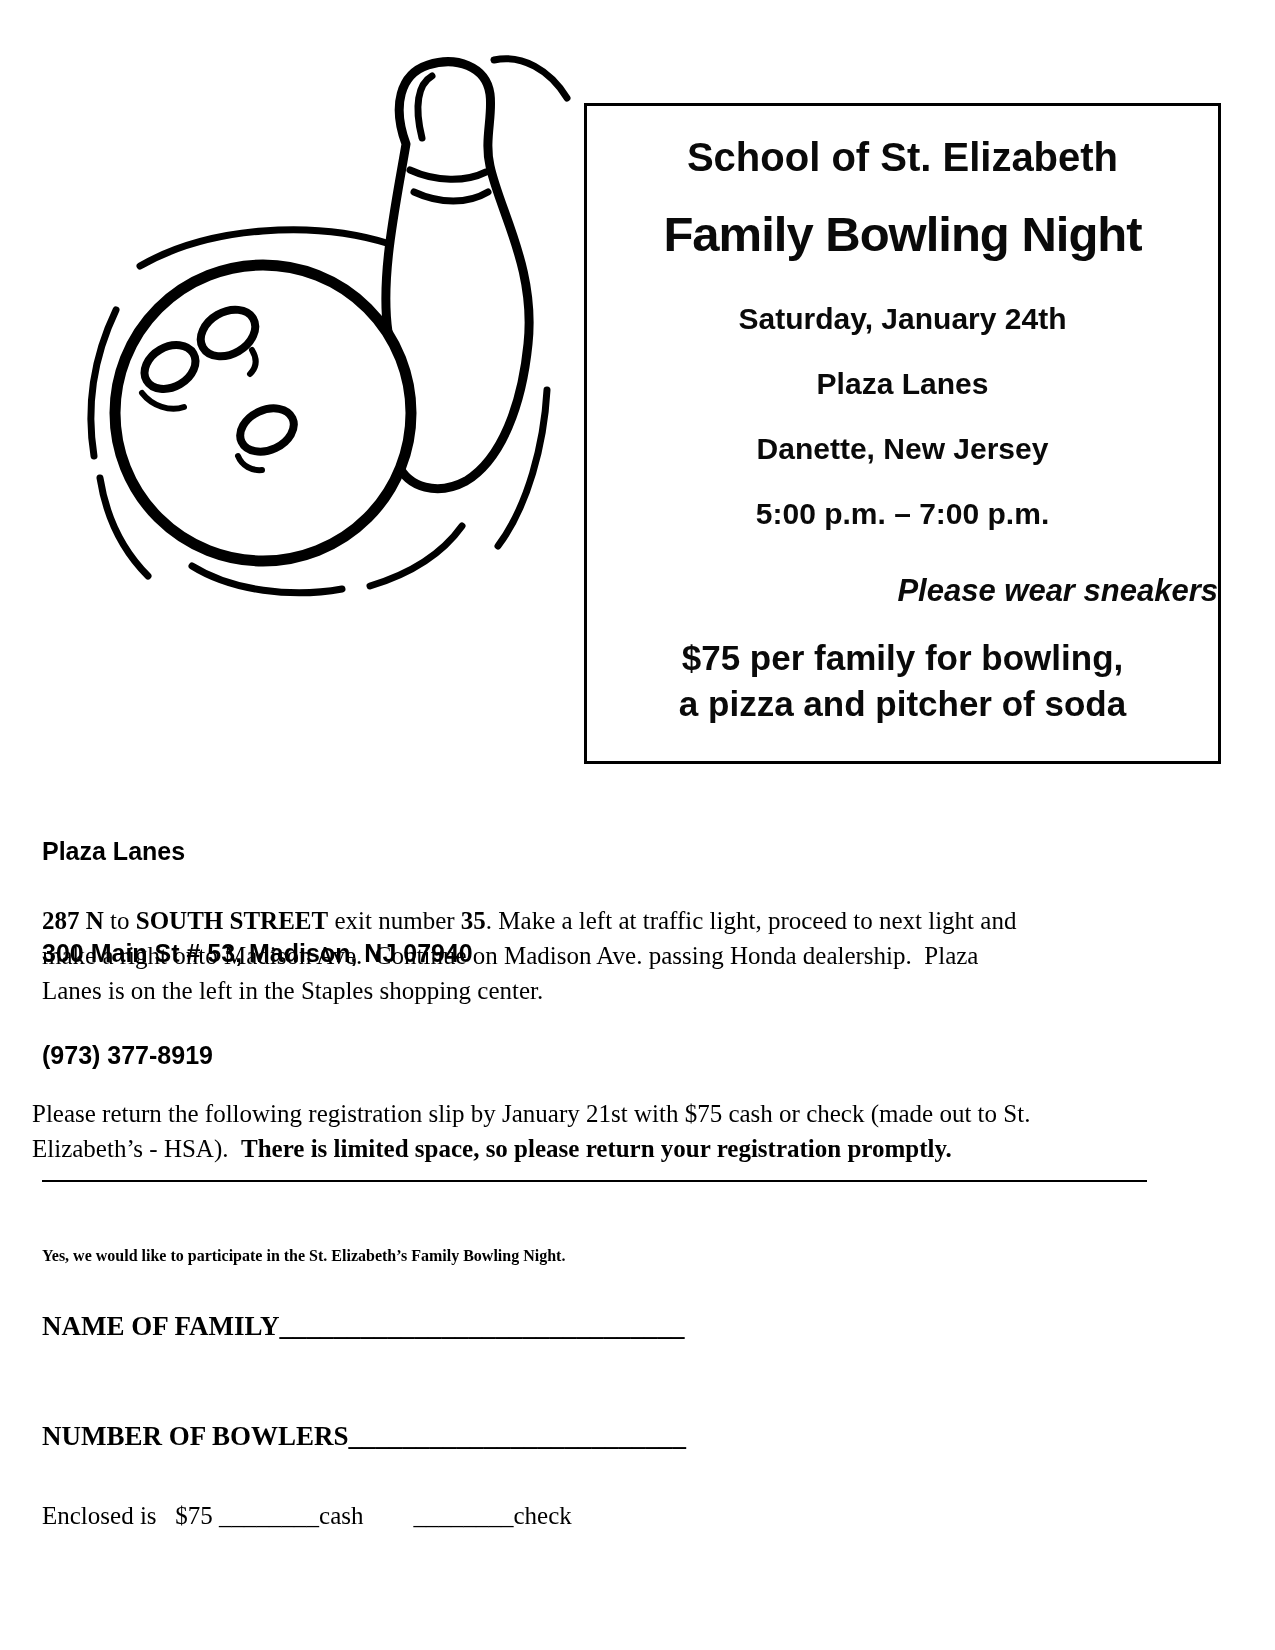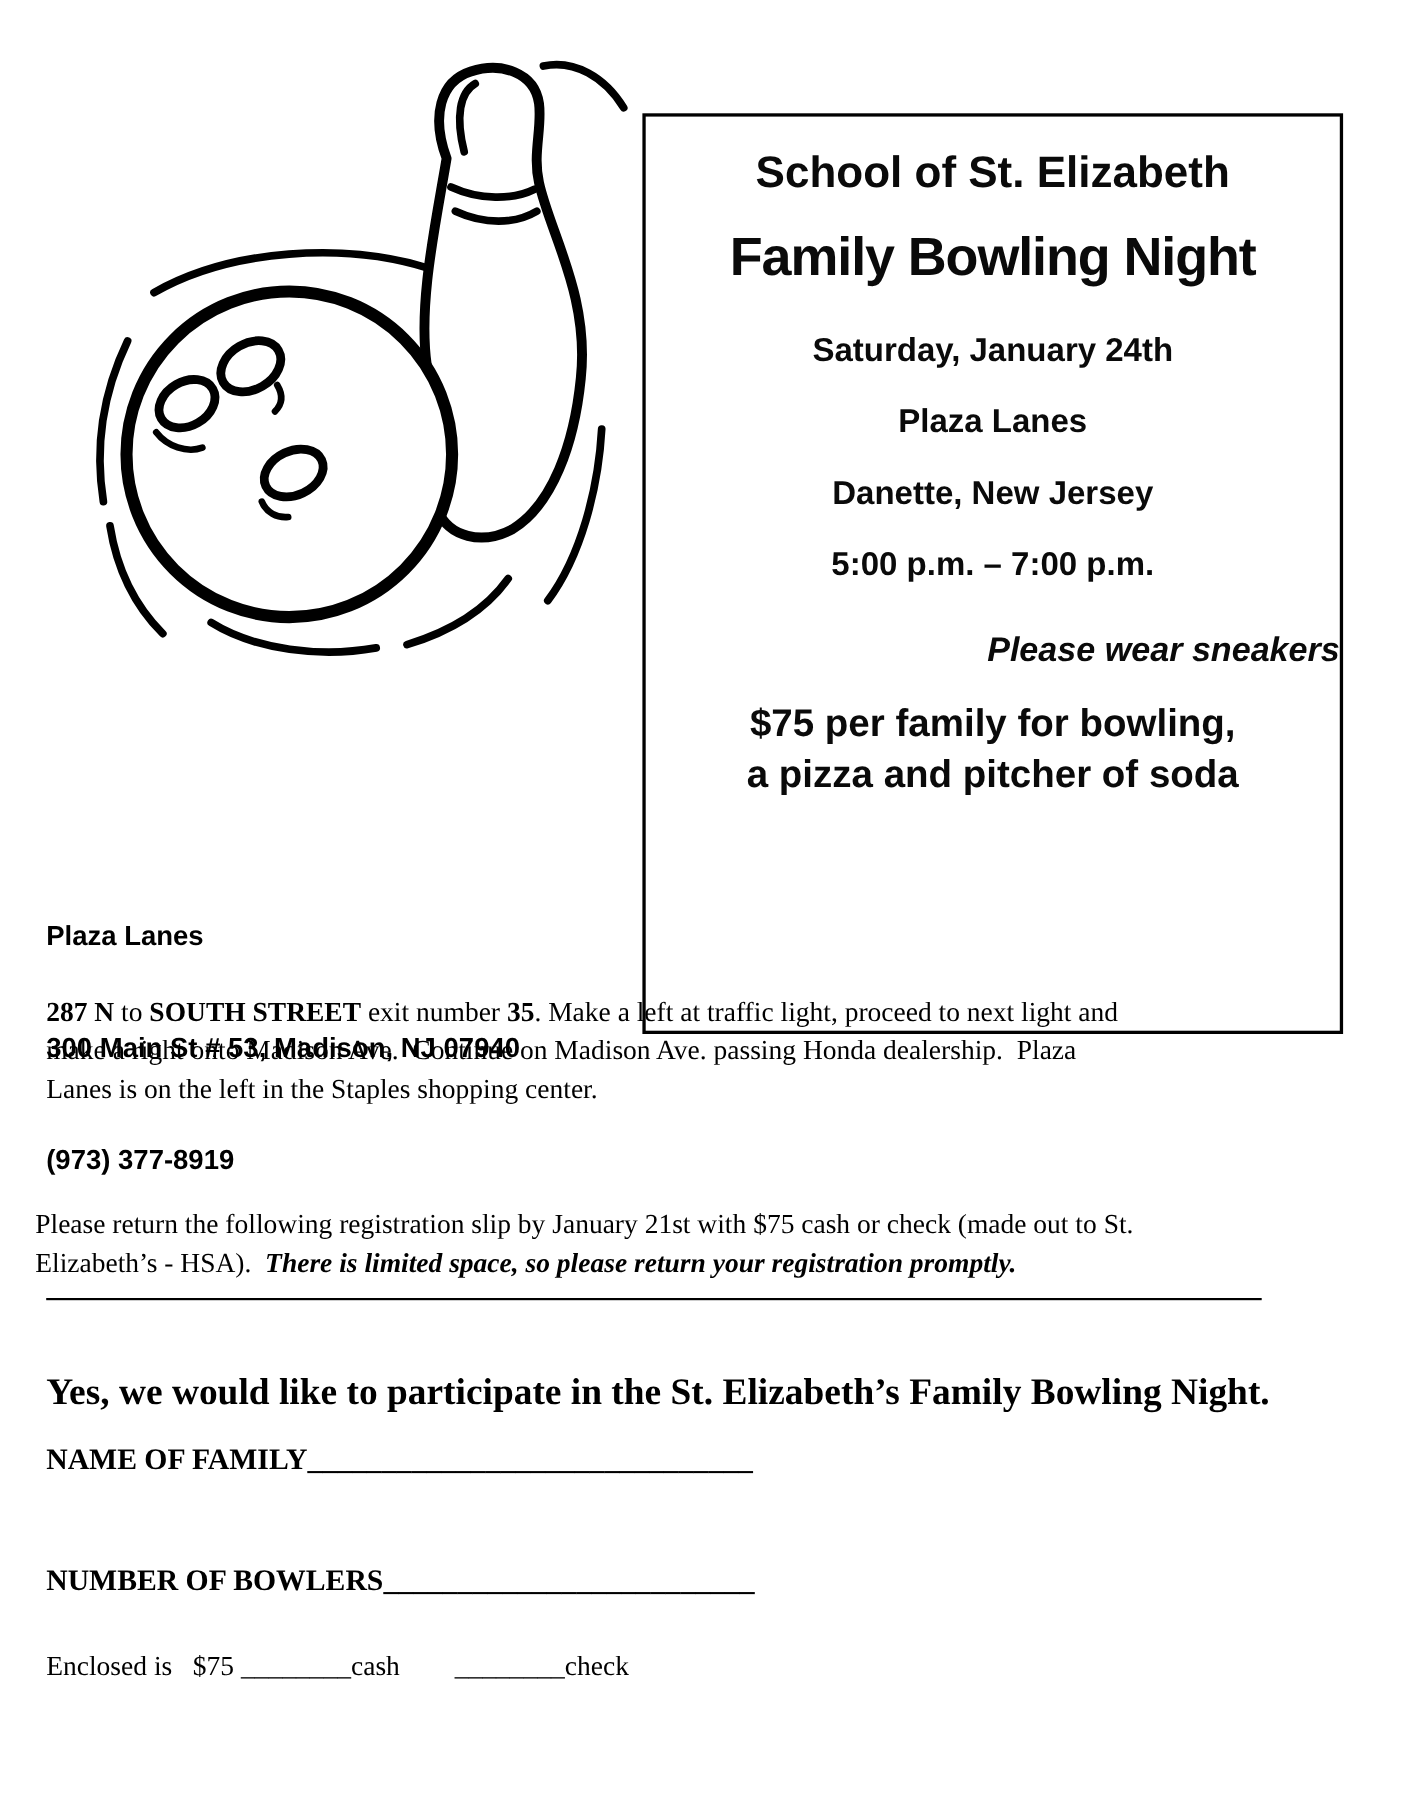--- a/index.html
+++ b/index.html
@@ -2,44 +2,44 @@
 <html><head>
 <meta charset="utf-8">
 <style>
   html,body{margin:0;padding:0;background:#fff;}
   .page{position:relative;width:1275px;height:1650px;background:#ffffff;color:#000;overflow:hidden;margin:0 auto;}
 
   
   .illus{position:absolute;left:70px;top:44px;width:520px;height:585px;}
 
   
-  .event-box{position:absolute;left:584px;top:103px;width:637px;height:837px;border:3px solid #000;box-sizing:border-box;text-align:center;font-family:"Liberation Sans",sans-serif;font-weight:700;color:#0a0a0a;}
+  .event-box{position:absolute;left:584px;top:103px;width:637px;height:661px;border:3px solid #000;box-sizing:border-box;text-align:center;font-family:"Liberation Sans",sans-serif;font-weight:700;color:#0a0a0a;}
   .bx-school{font-size:40px;margin-top:28px;line-height:1.15;}
   .bx-title{font-size:49px;font-weight:800;margin-top:28px;line-height:1.1;letter-spacing:-1px;}
   .bx-info{font-size:30px;line-height:65px;}
   .bx-info.first{margin-top:24px;}
   .bx-note{font-size:31px;font-style:italic;margin-top:26px;line-height:1.2;text-align:right;}
   .bx-price{font-size:35px;line-height:46px;}
   .bx-price.first{margin-top:26px;}
 
   
   .venue-block{position:absolute;left:42px;top:766px;font-family:"Liberation Sans",sans-serif;font-weight:700;font-size:25px;line-height:34px;white-space:pre-wrap;}
   .serif{font-family:"Liberation Serif",serif;}
   .directions{position:absolute;left:42px;top:903px;width:1130px;font-size:25px;line-height:35px;margin:0;white-space:pre-wrap;}
   .questions{position:absolute;left:42px;top:1024px;width:1130px;font-size:27px;font-weight:700;margin:0;white-space:pre-wrap;}
   .return-note{position:absolute;left:32px;top:1096px;width:1120px;font-size:25px;line-height:35px;margin:0;white-space:pre-wrap;}
   .separator{position:absolute;left:42px;top:1180px;width:1105px;height:0;border-top:2px solid #000;}
-  .confirm{position:absolute;left:42px;top:1247px;width:1130px;font-size:34px;font-weight:700;margin:0;white-space:pre-wrap;}
+  .confirm{position:absolute;left:42px;top:1247px;width:1130px;font-size:16px;font-weight:700;margin:0;white-space:pre-wrap;}
   .form-line{position:absolute;left:42px;margin:0;font-size:27px;font-weight:700;white-space:pre-wrap;}
   .form-family{top:1311px;}
   .form-bowlers{top:1421px;}
   .enclosed{position:absolute;left:42px;top:1502px;margin:0;font-size:25px;font-weight:400;white-space:pre-wrap;}
 
   .b{font-weight:700;}
-  .i{font-style:italic;margin-top:44px;}
+  .i{margin-top:44px;}
 
   
   .stroke{fill:none;stroke:#000;stroke-linecap:round;stroke-linejoin:round;}
   .filled{fill:#fff;stroke:#000;stroke-linejoin:round;}
 </style>
 </head>
 <body>
 
 <div class="page">
 

